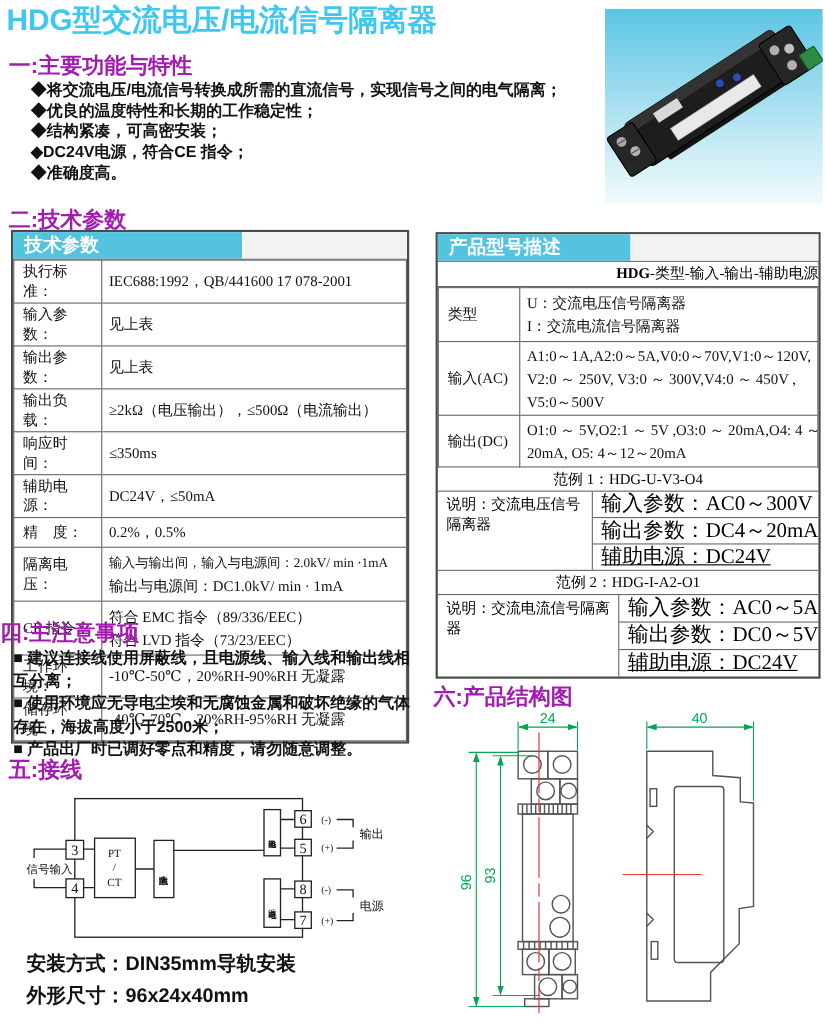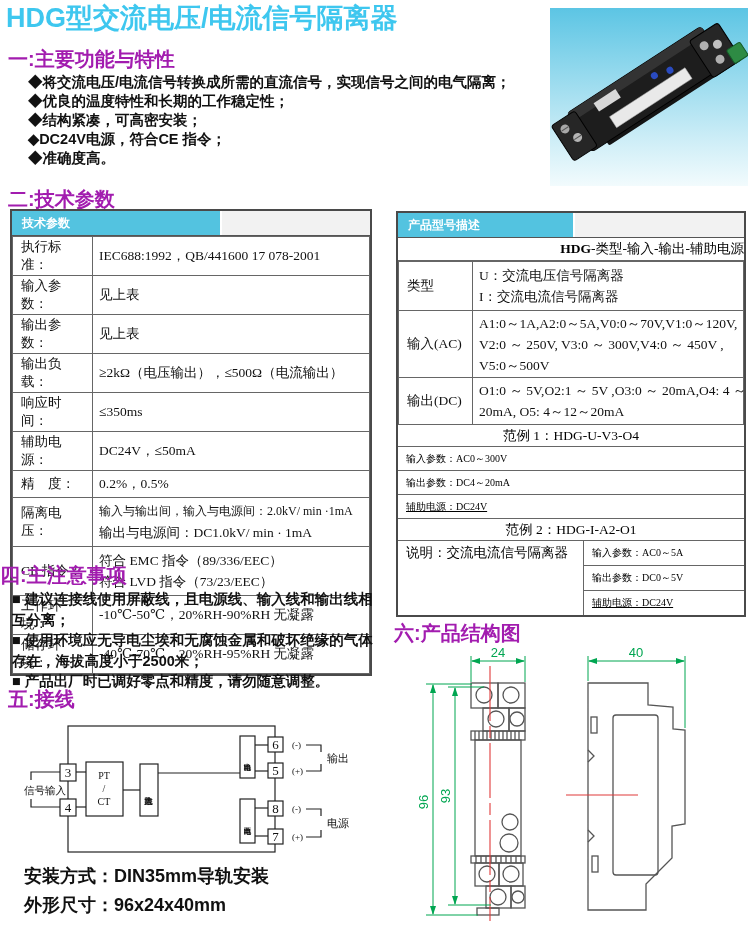--- a/index.html
+++ b/index.html
@@ -17,39 +17,39 @@
   .bullets{position:absolute;left:28px;top:74px;width:515px;font-size:14.5px;font-weight:bold;
         color:#111;line-height:17px;}
   .bullets div{margin-bottom:2px;}
   .notes{position:absolute;left:12px;top:589px;width:374px;font-size:14.5px;font-weight:bold;
         color:#111;line-height:20.5px;}
   
   .tbl{position:absolute;border:2px solid #4a4a4a;background:#fff;}
   #tech-table{left:10px;top:209px;width:358px;}
   #model-table{left:396px;top:211px;width:346px;}
   .hdr{display:flex;height:24px;border-bottom:1px solid #555;}
-  .hdr-cyan{width:198px;background:#53C3E0;color:#fff;font-weight:bold;font-size:12px;
+  .hdr-cyan{width:198px;background:#53C3E0;color:#fff;font-weight:bold;font-size:17px;
         line-height:24px;padding-left:10px;border-right:2px solid #fff;}
   .hdr-rest{flex:1;background:#f2f2f2;}
   .tbl table{border-collapse:collapse;table-layout:fixed;width:100%;}
   .tbl td{border:1px solid #666;font-family:"Liberation Serif","DejaVu Serif",serif;
         font-size:13.5px;color:#111;padding:1px 6px;vertical-align:middle;}
   .tbl .lab{padding-left:8px;}
   .ln{white-space:nowrap;line-height:21px;}
   .centerrow{border-bottom:1px solid #666;text-align:center;height:21px;line-height:21px;
         font-family:"Liberation Serif","DejaVu Serif",serif;font-size:13.5px;}
   .formatrow{border-bottom:1px solid #666;text-align:right;height:22px;line-height:22px;
         font-family:"Liberation Serif","DejaVu Serif",serif;font-size:13.5px;}
   .ex-block{display:flex;border-bottom:1px solid #666;}
   .ex-block:last-child{border-bottom:none;}
   .ex-desc{width:177px;border-right:1px solid #666;font-family:"Liberation Serif","DejaVu Serif",serif;
         font-size:13.5px;padding:3px 0 0 8px;}
   .ex-specs{flex:1;}
   .spec-row{border-bottom:1px solid #666;height:23px;line-height:23px;padding-left:8px;
-        font-family:"Liberation Serif","DejaVu Serif",serif;font-size:10px;white-space:nowrap;}
+        font-family:"Liberation Serif","DejaVu Serif",serif;font-size:19px;white-space:nowrap;}
   .spec-row:last-child{border-bottom:none;text-decoration:underline;}
   
   #wiring-svg{position:absolute;left:16px;top:711px;}
   #structure-svg{position:absolute;left:396px;top:644px;}
   #photo-svg{position:absolute;left:550px;top:8px;}
   .mount{position:absolute;left:24px;top:862px;font-size:18px;font-weight:bold;color:#111;
         font-family:Liberation Sans, sans-serif;line-height:29px;white-space:nowrap;}
   .wire{stroke:#222;stroke-width:1.2;fill:none;}
   .wbox{stroke:#222;stroke-width:1.2;fill:#fff;}
   .wtxt{font-family:"Liberation Serif","DejaVu Serif",serif;fill:#111;}
@@ -205,20 +205,21 @@
         <td class="lab" style="height:44px">输出(DC)</td>
         <td>
               <div class="ln">O1:0 ～ 5V,O2:1 ～ 5V ,O3:0 ～ 20mA,O4: 4 ～</div>
               <div class="ln">20mA, O5: 4～12～20mA</div>
             </td>
           </tr>
     </tbody>
       </table>
     <div class="centerrow">范例 1：HDG-U-V3-O4</div>
     <div class="ex-block">
+      <div class="ex-desc">说明：交流电压信号隔离器</div>
       <div class="ex-specs">
         <div class="spec-row">输入参数：AC0～300V</div>
         <div class="spec-row">输出参数：DC4～20mA</div>
         <div class="spec-row">辅助电源：DC24V</div>
       </div>
     </div>
     <div class="centerrow">范例 2：HDG-I-A2-O1</div>
     <div class="ex-block">
       <div class="ex-desc">说明：交流电流信号隔离器</div>
       <div class="ex-specs">

